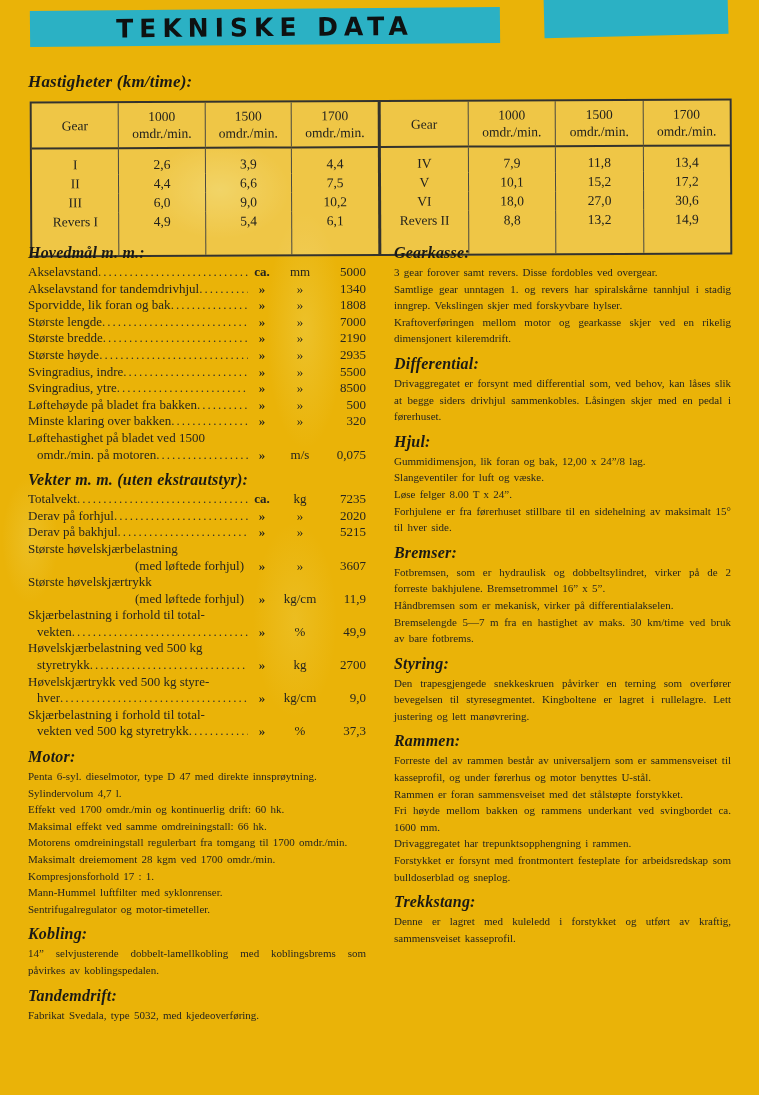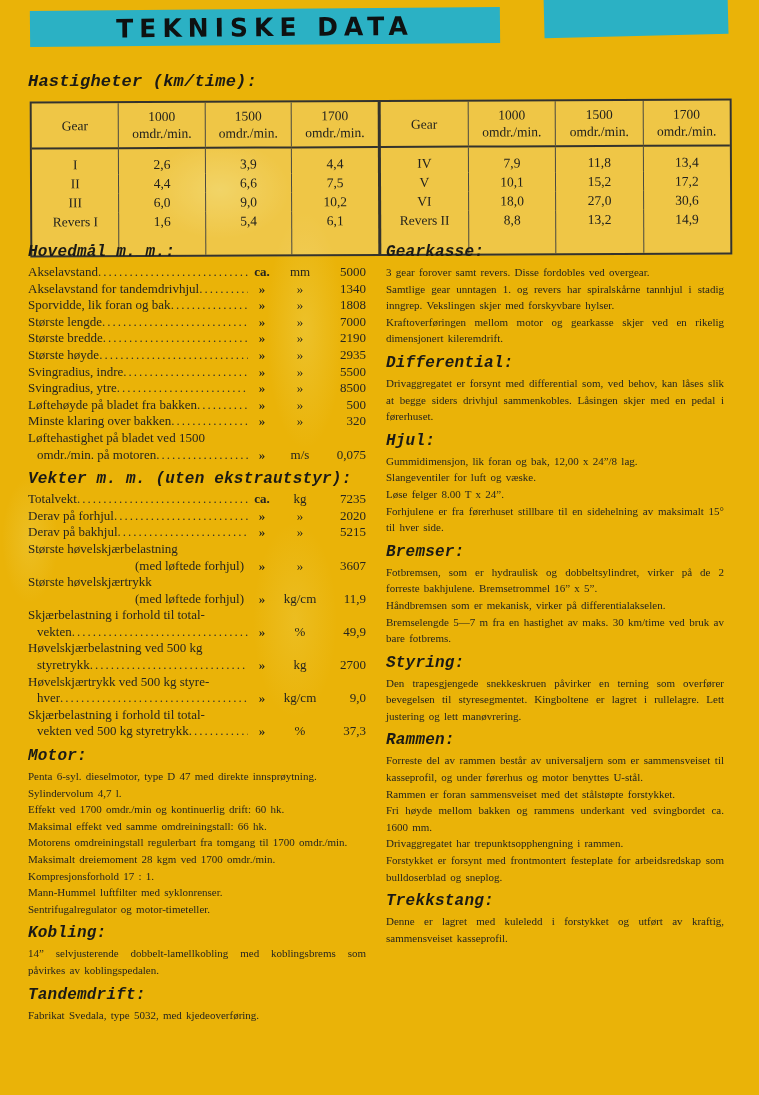--- a/index.html
+++ b/index.html
@@ -11,37 +11,37 @@
      radial-gradient(ellipse 60px 140px at 295px 620px, rgba(242,226,120,.22), transparent 70%),
      radial-gradient(ellipse 40px 90px at 30px 540px, rgba(242,226,120,.25), transparent 70%);}
   
   .strip{position:absolute;left:544px;top:-8px;width:184px;height:44px;background:#2bb1c4;transform:rotate(-1.4deg);}
   .banner{position:absolute;left:30px;top:9px;width:470px;height:36px;background:#2bb1c4;
           transform:rotate(-0.5deg);display:flex;align-items:center;justify-content:center;}
   .banner span{font-family:"DejaVu Sans",sans-serif;font-weight:bold;font-size:25px;
                letter-spacing:6px;color:#0e1111;transform:scaleY(1.02);}
   
   .hspeed{position:absolute;left:28px;top:72px;margin:0;}
-  h2.hd,h3.hd{font-family:Liberation Mono, monospace;font-style:italic;font-weight:bold;
+  h2.hd,h3.hd{font-family:Liberation Serif, serif;font-style:italic;font-weight:bold;
       color:#1b1a16;letter-spacing:.2px;}
   h2.hd{font-size:17px;}
   
   .tablewrap{position:absolute;left:30px;top:100px;width:698px;display:flex;
              border:2px solid #34332d;background:rgba(255,255,255,.25);transform:rotate(-0.25deg);}
   table{border-collapse:collapse;width:50%;font-size:13.5px;color:#23221d;}
   table.lt{border-right:3px solid #34332d;}
   th,td{border-left:1px solid #4a4941;text-align:center;padding:0;font-weight:normal;}
   th:first-child,td:first-child{border-left:none;}
   thead th{height:44px;border-bottom:2px solid #34332d;line-height:17px;vertical-align:middle;}
   col.gearcol{width:25%;}
   tbody td{height:19px;line-height:19px;}
   tbody tr.first td{padding-top:6px;}
   tbody tr.last td{padding-bottom:24px;}
   
-  .cols{position:absolute;left:28px;top:243px;width:703px;display:flex;gap:20px;}
+  .cols{position:absolute;left:28px;top:243px;width:703px;display:flex;gap:28px;}
   .col{width:338px;}
   h3.hd{font-size:16px;line-height:19px;margin:7px 0 2px;}
   .col > section > h3.first{margin-top:0;}
   p{margin:0;font-size:11px;line-height:16.6px;text-align:justify;word-spacing:1.5px;}
   .srow{display:flex;align-items:baseline;font-size:13px;line-height:16.6px;white-space:nowrap;justify-content:flex-end;}
   .slabel{flex:1;display:flex;overflow:hidden;min-width:0;}
   .slabel.right{justify-content:flex-end;padding-right:4px;}
   .slabel .ind{padding-left:9px;}
   .dots{flex:1;overflow:hidden;white-space:nowrap;letter-spacing:2px;color:#35342d;min-width:0;}
   .su1{width:28px;text-align:center;flex:none;font-weight:bold;}
@@ -99,21 +99,21 @@
           <td>7,5</td>
         </tr>
         <tr>
           <td>III</td>
           <td>6,0</td>
           <td>9,0</td>
           <td>10,2</td>
         </tr>
         <tr class="last">
           <td>Revers I</td>
-          <td>1,6</td>
+          <td>4,9</td>
           <td>5,4</td>
           <td>6,1</td>
         </tr>
       </tbody>
     </table>
     <table>
       <colgroup>
           <col class="gearcol">
           <col>
           <col>

